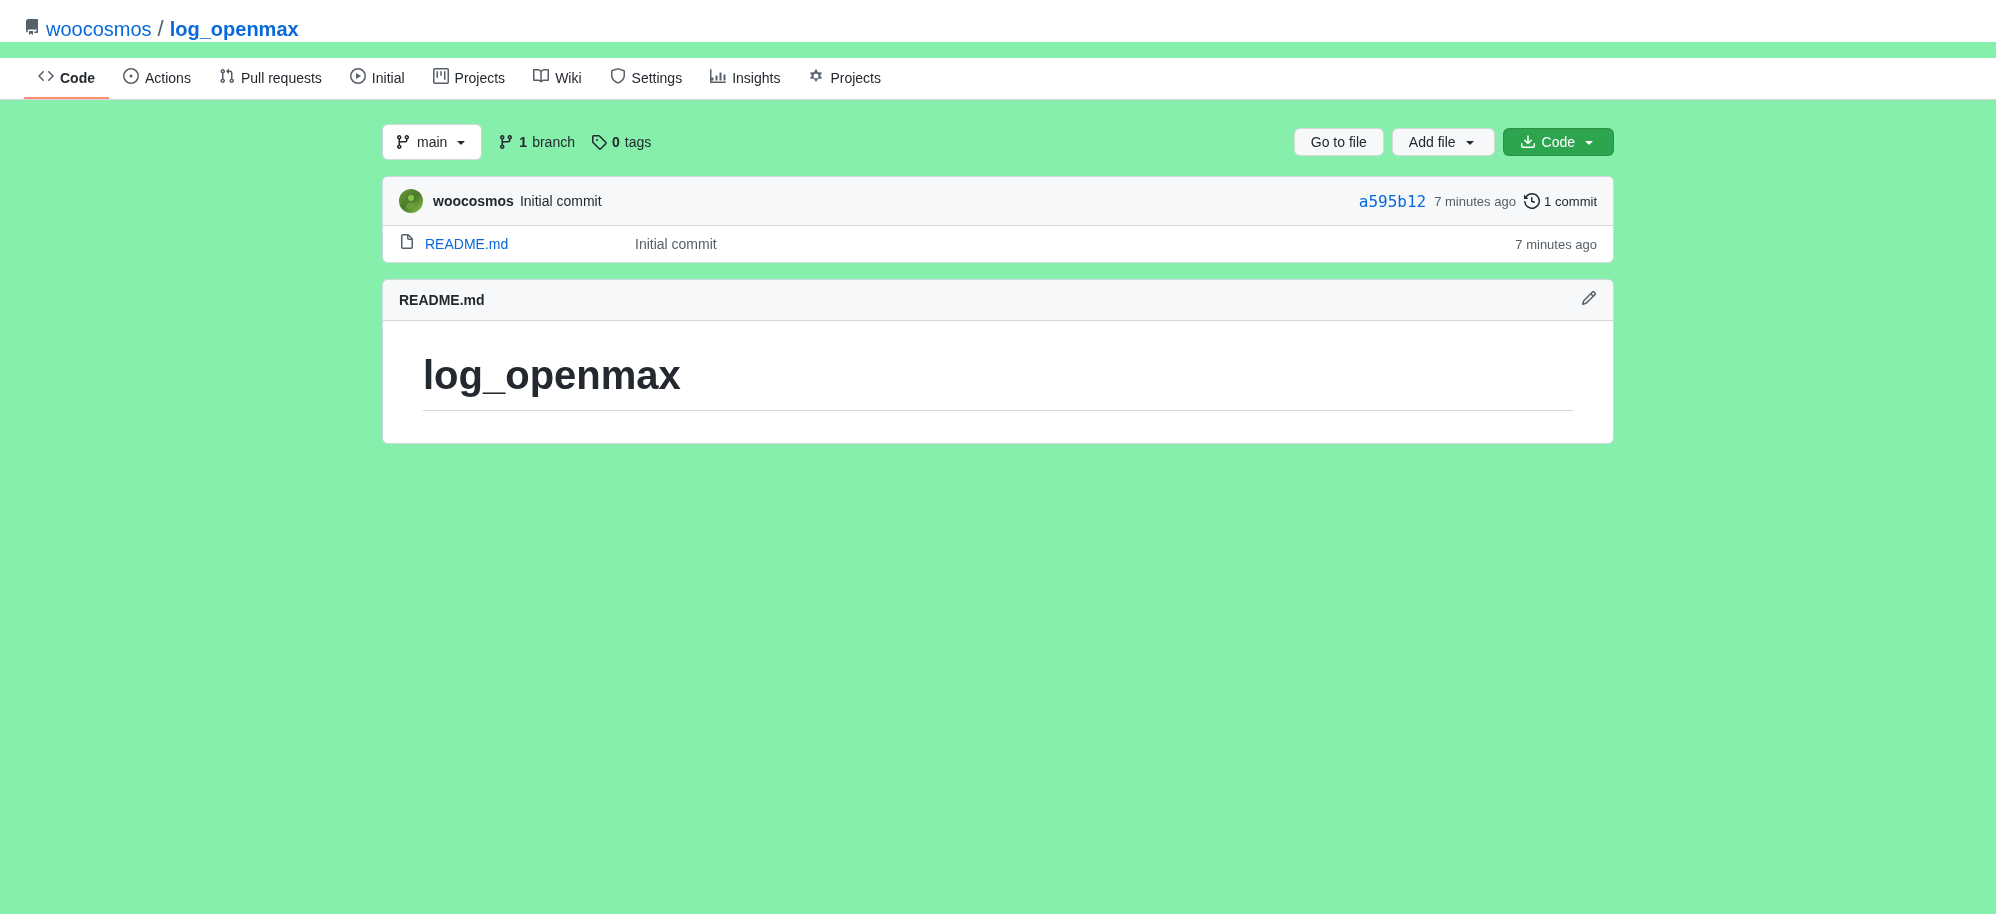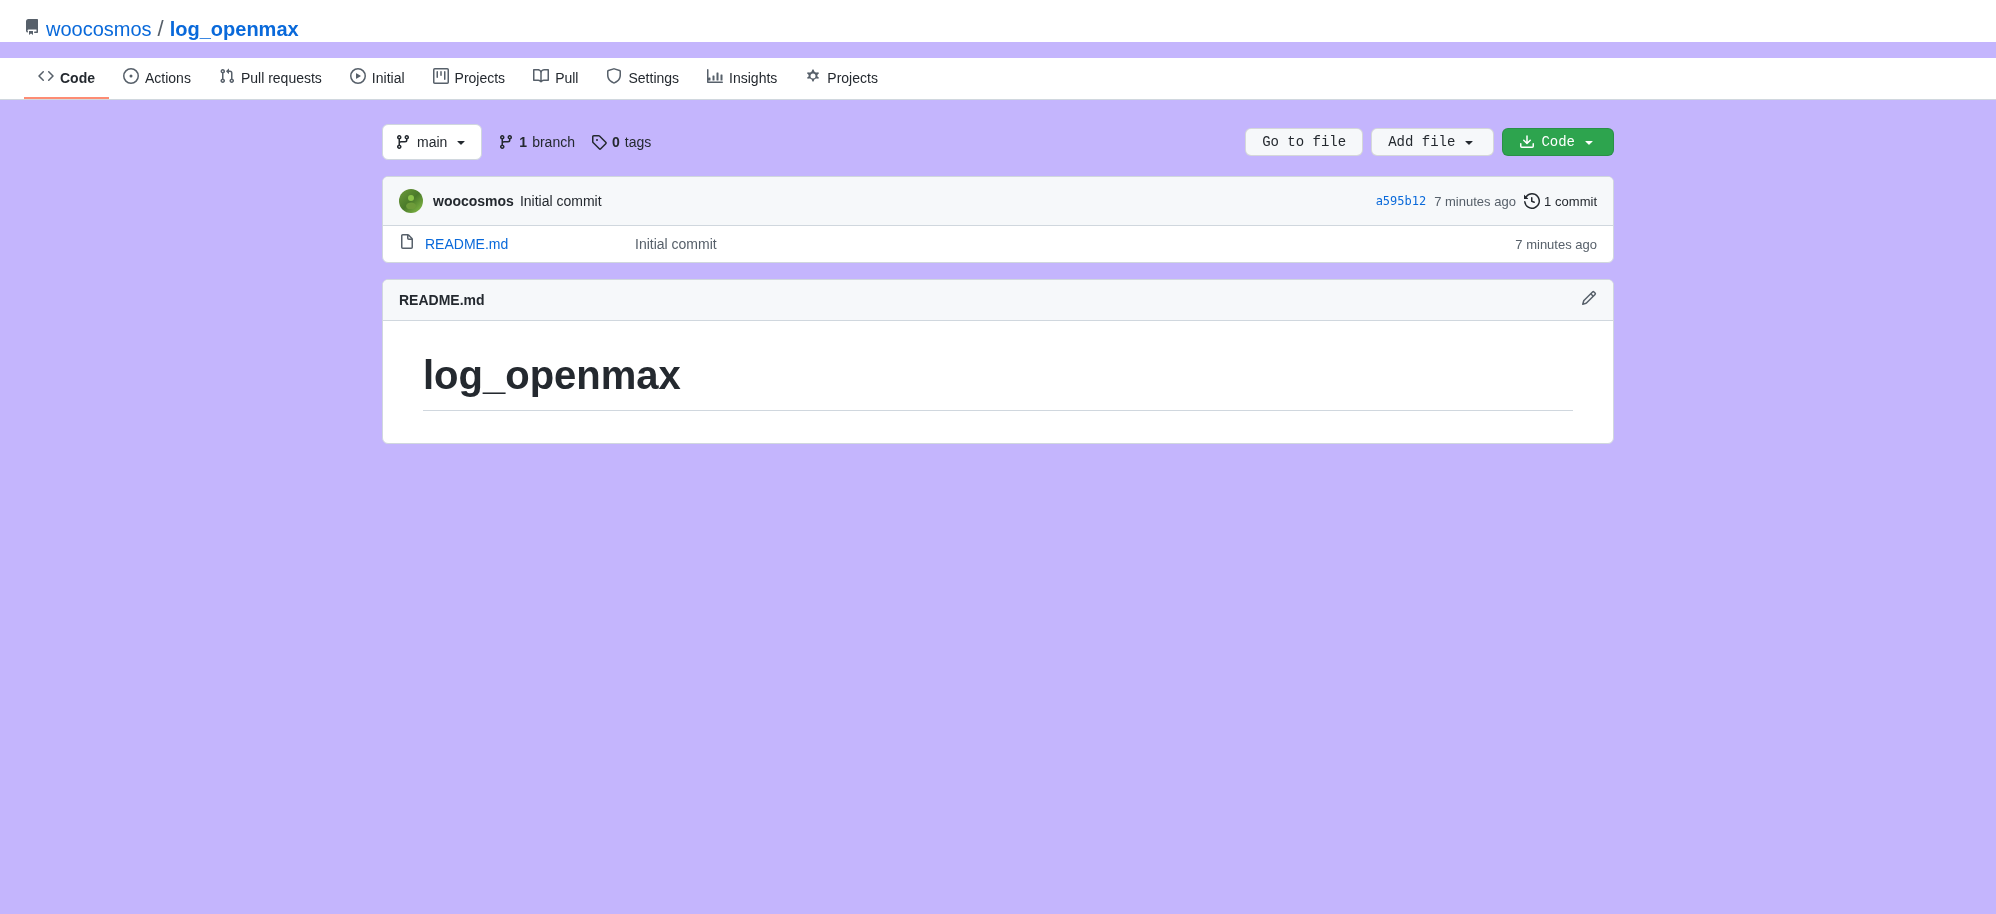--- a/index.html
+++ b/index.html
@@ -3,21 +3,21 @@
   <meta charset="utf-8">
   <style>
     * { box-sizing: border-box; margin: 0; padding: 0; }
     body {
       font-family: -apple-system, BlinkMacSystemFont, "Segoe UI", Helvetica, Arial, sans-serif;
       font-size: 14px;
       background: #f6f8fa;
       color: #24292f;
     }
     .page-wrapper {
-      background: #c4b5fd;
+      background: #86efac;
       min-height: 100vh;
     }
     
     .repo-header {
       padding: 16px 24px 0 24px;
       background: #fff;
     }
     .repo-title {
       display: flex;
       align-items: center;
@@ -135,21 +135,20 @@
       gap: 6px;
       padding: 5px 16px;
       font-size: 14px;
       font-weight: 500;
       border-radius: 6px;
       cursor: pointer;
       border: 1px solid rgba(27,31,36,0.15);
       background: #f6f8fa;
       color: #24292f;
       text-decoration: none;
-      font-family: Liberation Mono, monospace;
     }
     .btn-green {
       background: #2da44e;
       color: #fff;
       border-color: rgba(27,31,36,0.15);
     }
     
     .file-table {
       border: 1px solid #d0d7de;
       border-radius: 6px;
@@ -194,21 +193,21 @@
       display: flex;
       align-items: center;
       gap: 8px;
       color: #57606a;
       font-size: 13px;
       margin-left: auto;
     }
     .commit-hash {
       color: #0969da;
       font-family: ui-monospace, monospace;
-      font-size: 12px;
+      font-size: 16px;
     }
     .commit-count-link {
       display: flex;
       align-items: center;
       gap: 4px;
       color: #24292f;
       text-decoration: none;
       font-size: 13px;
       font-weight: 500;
     }
@@ -336,21 +335,21 @@
         </svg>
       </span>
       <span>Projects</span>
     </a>
     <a class="nav-tab">
       <span class="nav-tab-icon">
         <svg width="16" height="16" viewBox="0 0 16 16" fill="currentColor">
           <path fill-rule="evenodd" d="M0 1.75A.75.75 0 01.75 1h4.253c1.227 0 2.317.59 3 1.501A3.744 3.744 0 0111.006 1h4.245a.75.75 0 01.75.75v10.5a.75.75 0 01-.75.75h-4.507a2.25 2.25 0 00-1.591.659l-.622.621a.75.75 0 01-1.06 0l-.622-.621A2.25 2.25 0 005.258 13H.75a.75.75 0 01-.75-.75V1.75zm7.251 10.324l.004-5.073-.002-2.253A2.25 2.25 0 005.003 2.5H1.5v9h3.757a3.75 3.75 0 011.994.574zM8.755 4.75l-.004 7.322a3.752 3.752 0 011.992-.572H14.5v-9h-3.495a2.25 2.25 0 00-2.25 2.25z"></path>
         </svg>
       </span>
-      <span>Pull</span>
+      <span>Wiki</span>
     </a>
     <a class="nav-tab">
       <span class="nav-tab-icon">
         <svg width="16" height="16" viewBox="0 0 16 16" fill="currentColor">
           <path fill-rule="evenodd" d="M7.467.133a1.748 1.748 0 011.066 0l5.25 1.68A1.75 1.75 0 0115 3.48V7c0 1.566-.32 3.182-1.303 4.682-.983 1.498-2.585 2.813-5.032 3.855a1.7 1.7 0 01-1.33 0c-2.447-1.042-4.049-2.357-5.032-3.855C1.32 10.182 1 8.566 1 7V3.48a1.75 1.75 0 011.217-1.667l5.25-1.68zm.61 1.429a.25.25 0 00-.153 0l-5.25 1.68a.25.25 0 00-.174.238V7c0 1.358.275 2.666 1.057 3.86.784 1.194 2.121 2.34 4.366 3.297a.2.2 0 00.154 0c2.245-.956 3.582-2.104 4.366-3.298C13.225 9.666 13.5 8.36 13.5 7V3.48a.25.25 0 00-.174-.237l-5.25-1.68z"></path>
         </svg>
       </span>
       <span>Settings</span>
     </a>
     <a class="nav-tab">

